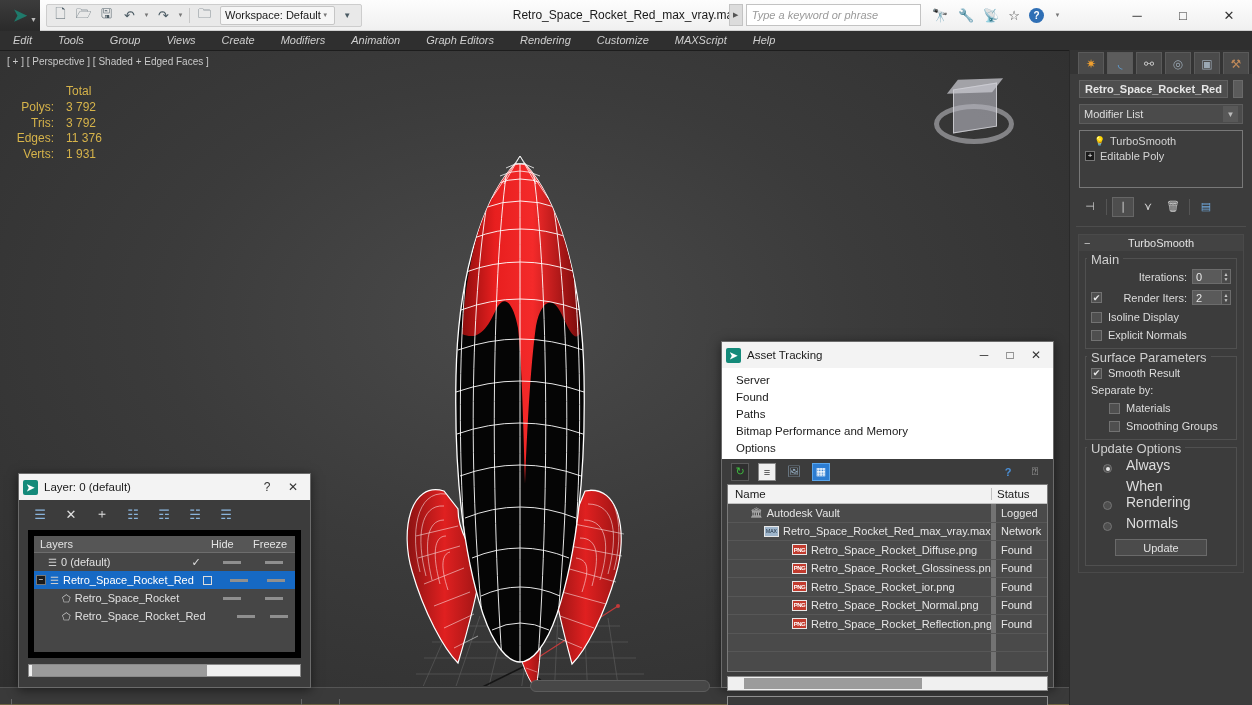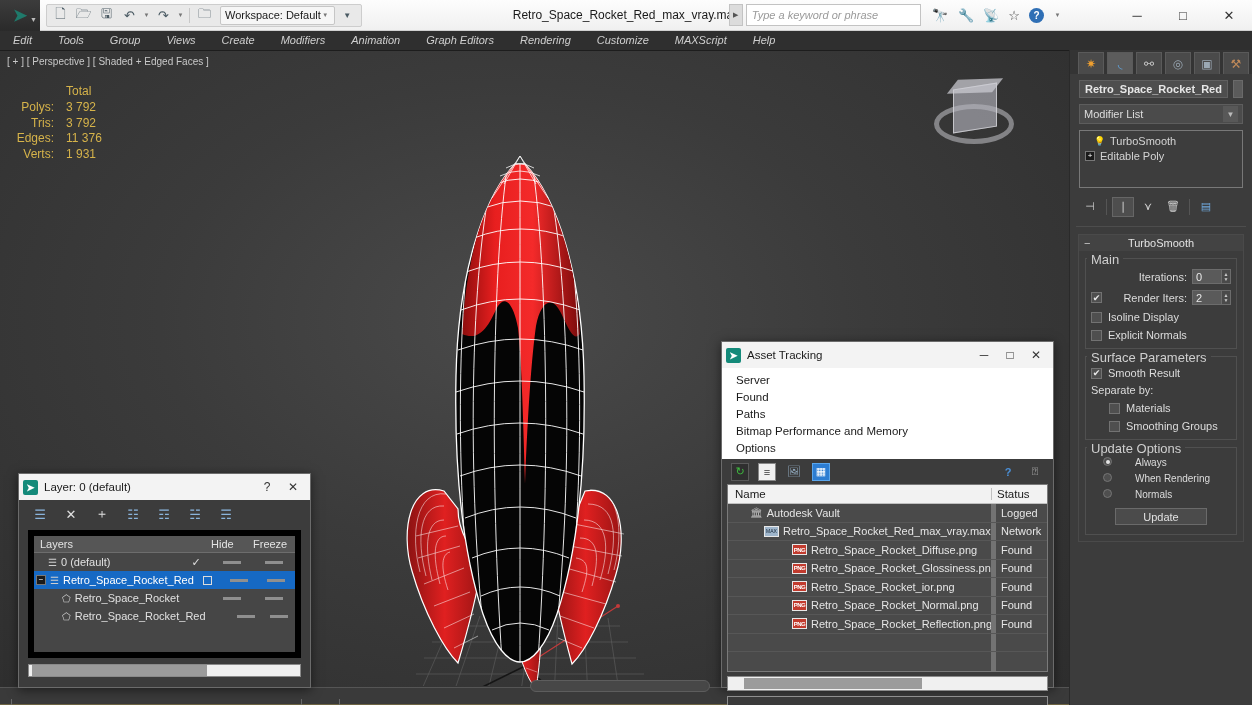--- a/index.html
+++ b/index.html
@@ -138,21 +138,21 @@
   .spin { display:flex; align-items:center;}
   .spin input { width:30px; height:15px; background:#5a5a5a; border:1px solid #6c6c6c;
                 color:#e8e8e8; font-size:11px; padding:0 3px; font-family:"Liberation Sans",sans-serif;}
   .spin .arrows { width:9px; height:15px; background:#4a4a4a; border:1px solid #6c6c6c; border-left:none;
                   display:flex; flex-direction:column; align-items:center; justify-content:center;
                   font-size:5px; color:#ccc; line-height:5px;}
   .chk { width:11px; height:11px; background:#4f4f4f; border:1px solid #727272;
          display:inline-flex; align-items:center; justify-content:center; font-size:9px; color:#e8e8e8;
          flex:0 0 auto;}
   .chkrow { display:flex; align-items:center; gap:6px; margin-top:6px; font-size:11px; color:#dcdcdc;}
-  .radrow { display:flex; align-items:flex-start; gap:23px; margin-top:5px; font-size:10px; color:#dcdcdc;
+  .radrow { display:flex; align-items:flex-end; gap:14px; margin-top:5px; font-size:14px; color:#dcdcdc;
             padding-left:12px;}
   .rad { width:9px; height:9px; border-radius:50%; background:#4f4f4f; border:1px solid #767676;
          display:flex; align-items:center; justify-content:center;}
   .rad.on::after { content:''; width:4px; height:4px; border-radius:50%; background:#e4e4e4;}
   .updbtn { margin:8px auto 2px auto; width:92px; height:17px; background:#4b4b4b;
             border:1px solid #6a6a6a; display:flex; align-items:center; justify-content:center;
             font-size:11px; color:#e2e2e2;}
 
   
   .dlg { position:absolute; background:#3c3c3c; border:1px solid #6b6b6b;

